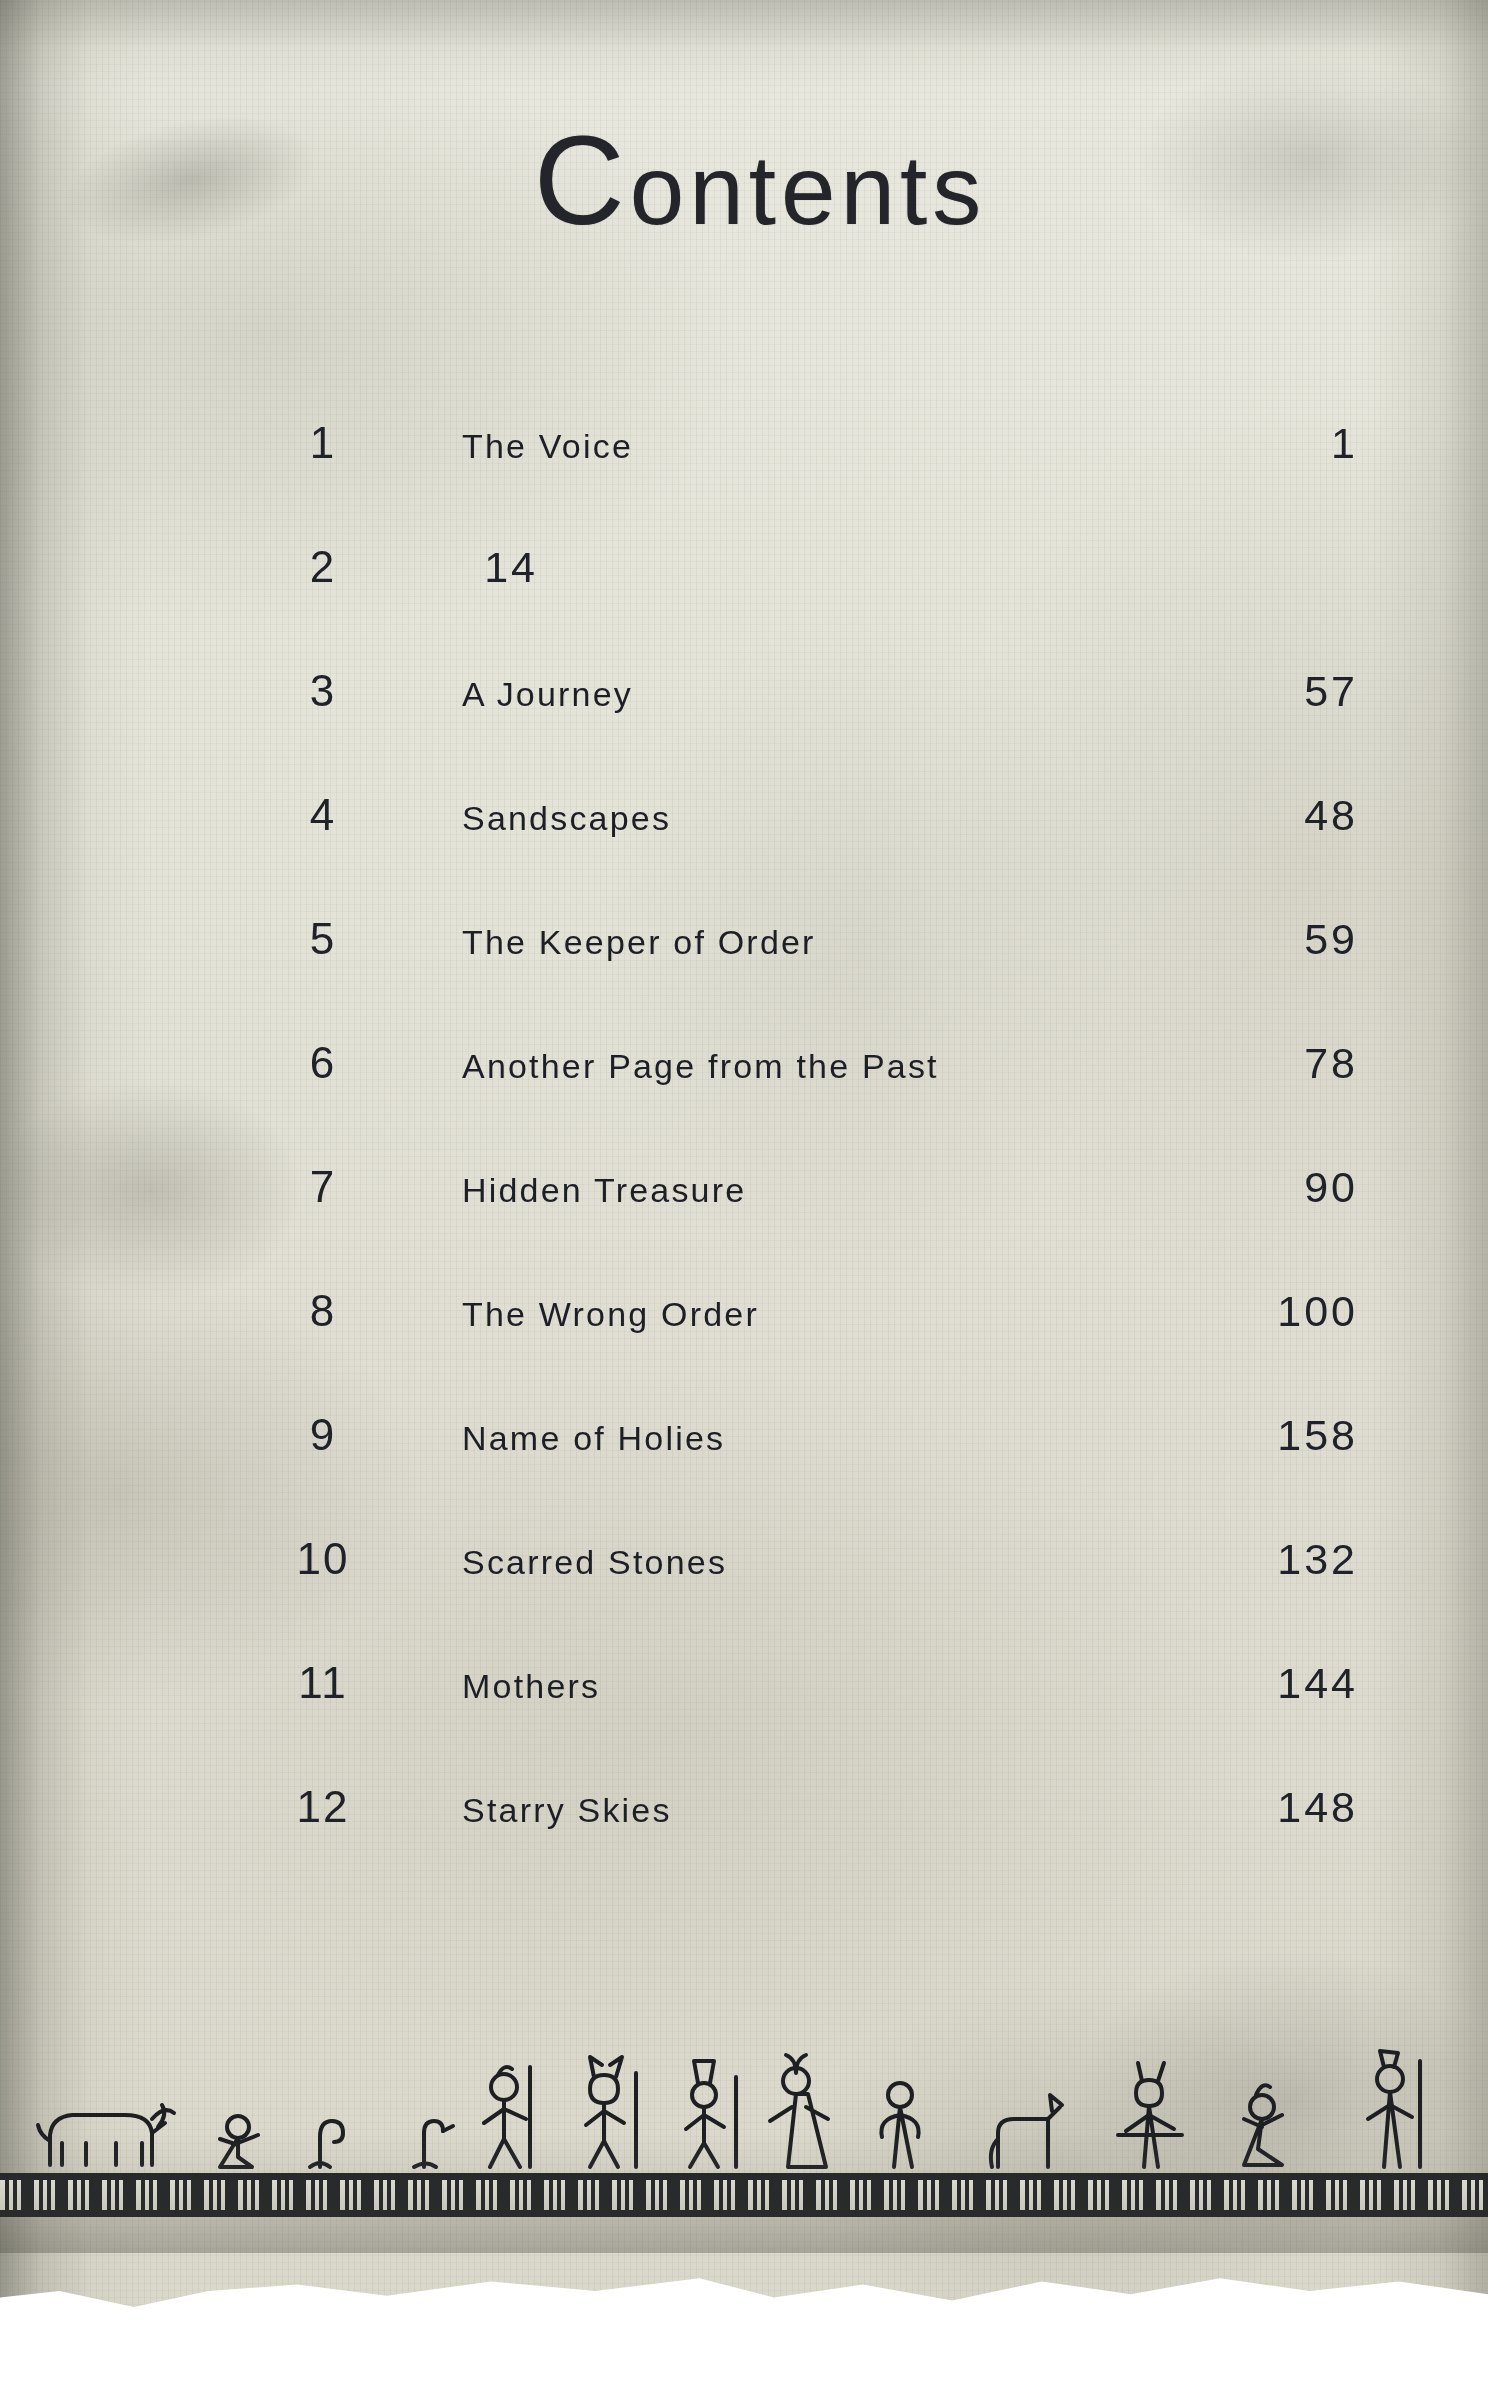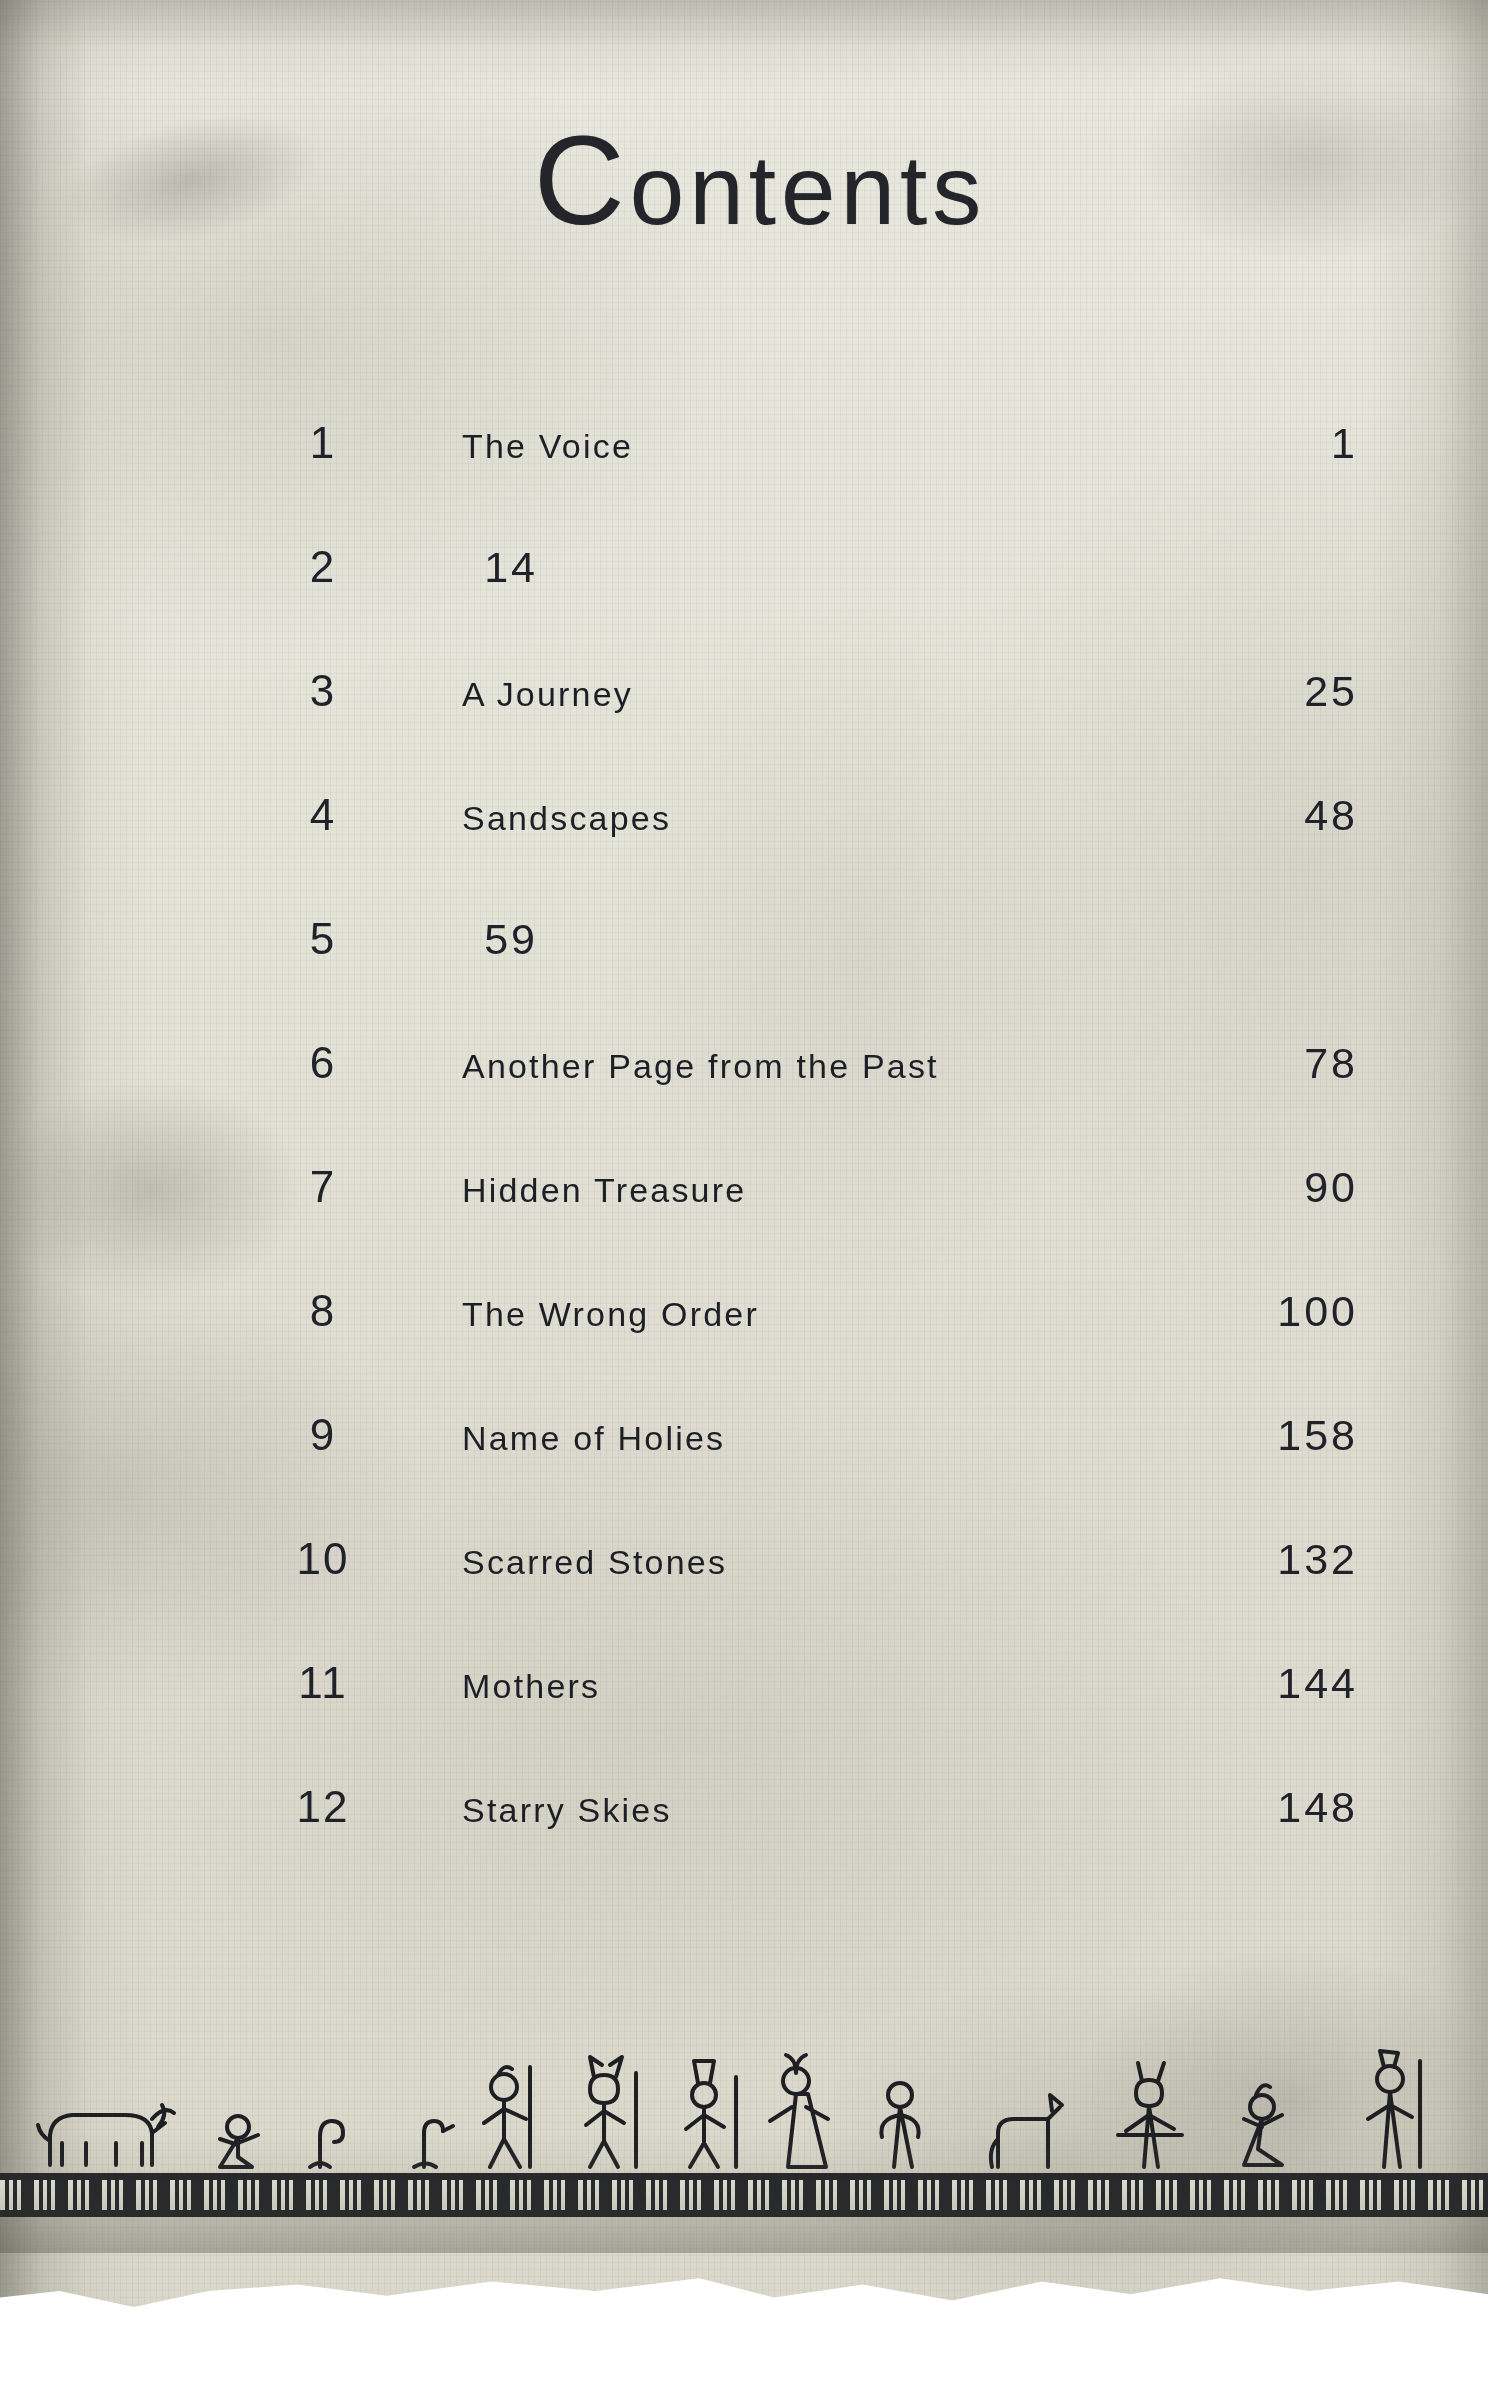--- a/index.html
+++ b/index.html
@@ -192,31 +192,32 @@
     </div>
 
     <div class="toc-row">
       <span class="toc-num">2</span>
       <span class="toc-page">14</span>
     </div>
 
     <div class="toc-row">
       <span class="toc-num">3</span>
       <span class="toc-title">A Journey</span>
-      <span class="toc-page">25</span>
+      <span class="toc-page">57</span>
     </div>
 
     <div class="toc-row">
       <span class="toc-num">4</span>
       <span class="toc-title">Sandscapes</span>
       <span class="toc-page">48</span>
     </div>
 
     <div class="toc-row">
       <span class="toc-num">5</span>
+      <span class="toc-title">The Keeper of Order</span>
       <span class="toc-page">59</span>
     </div>
 
     <div class="toc-row">
       <span class="toc-num">6</span>
       <span class="toc-title">Another Page from the Past</span>
       <span class="toc-page">78</span>
     </div>
 
     <div class="toc-row">

